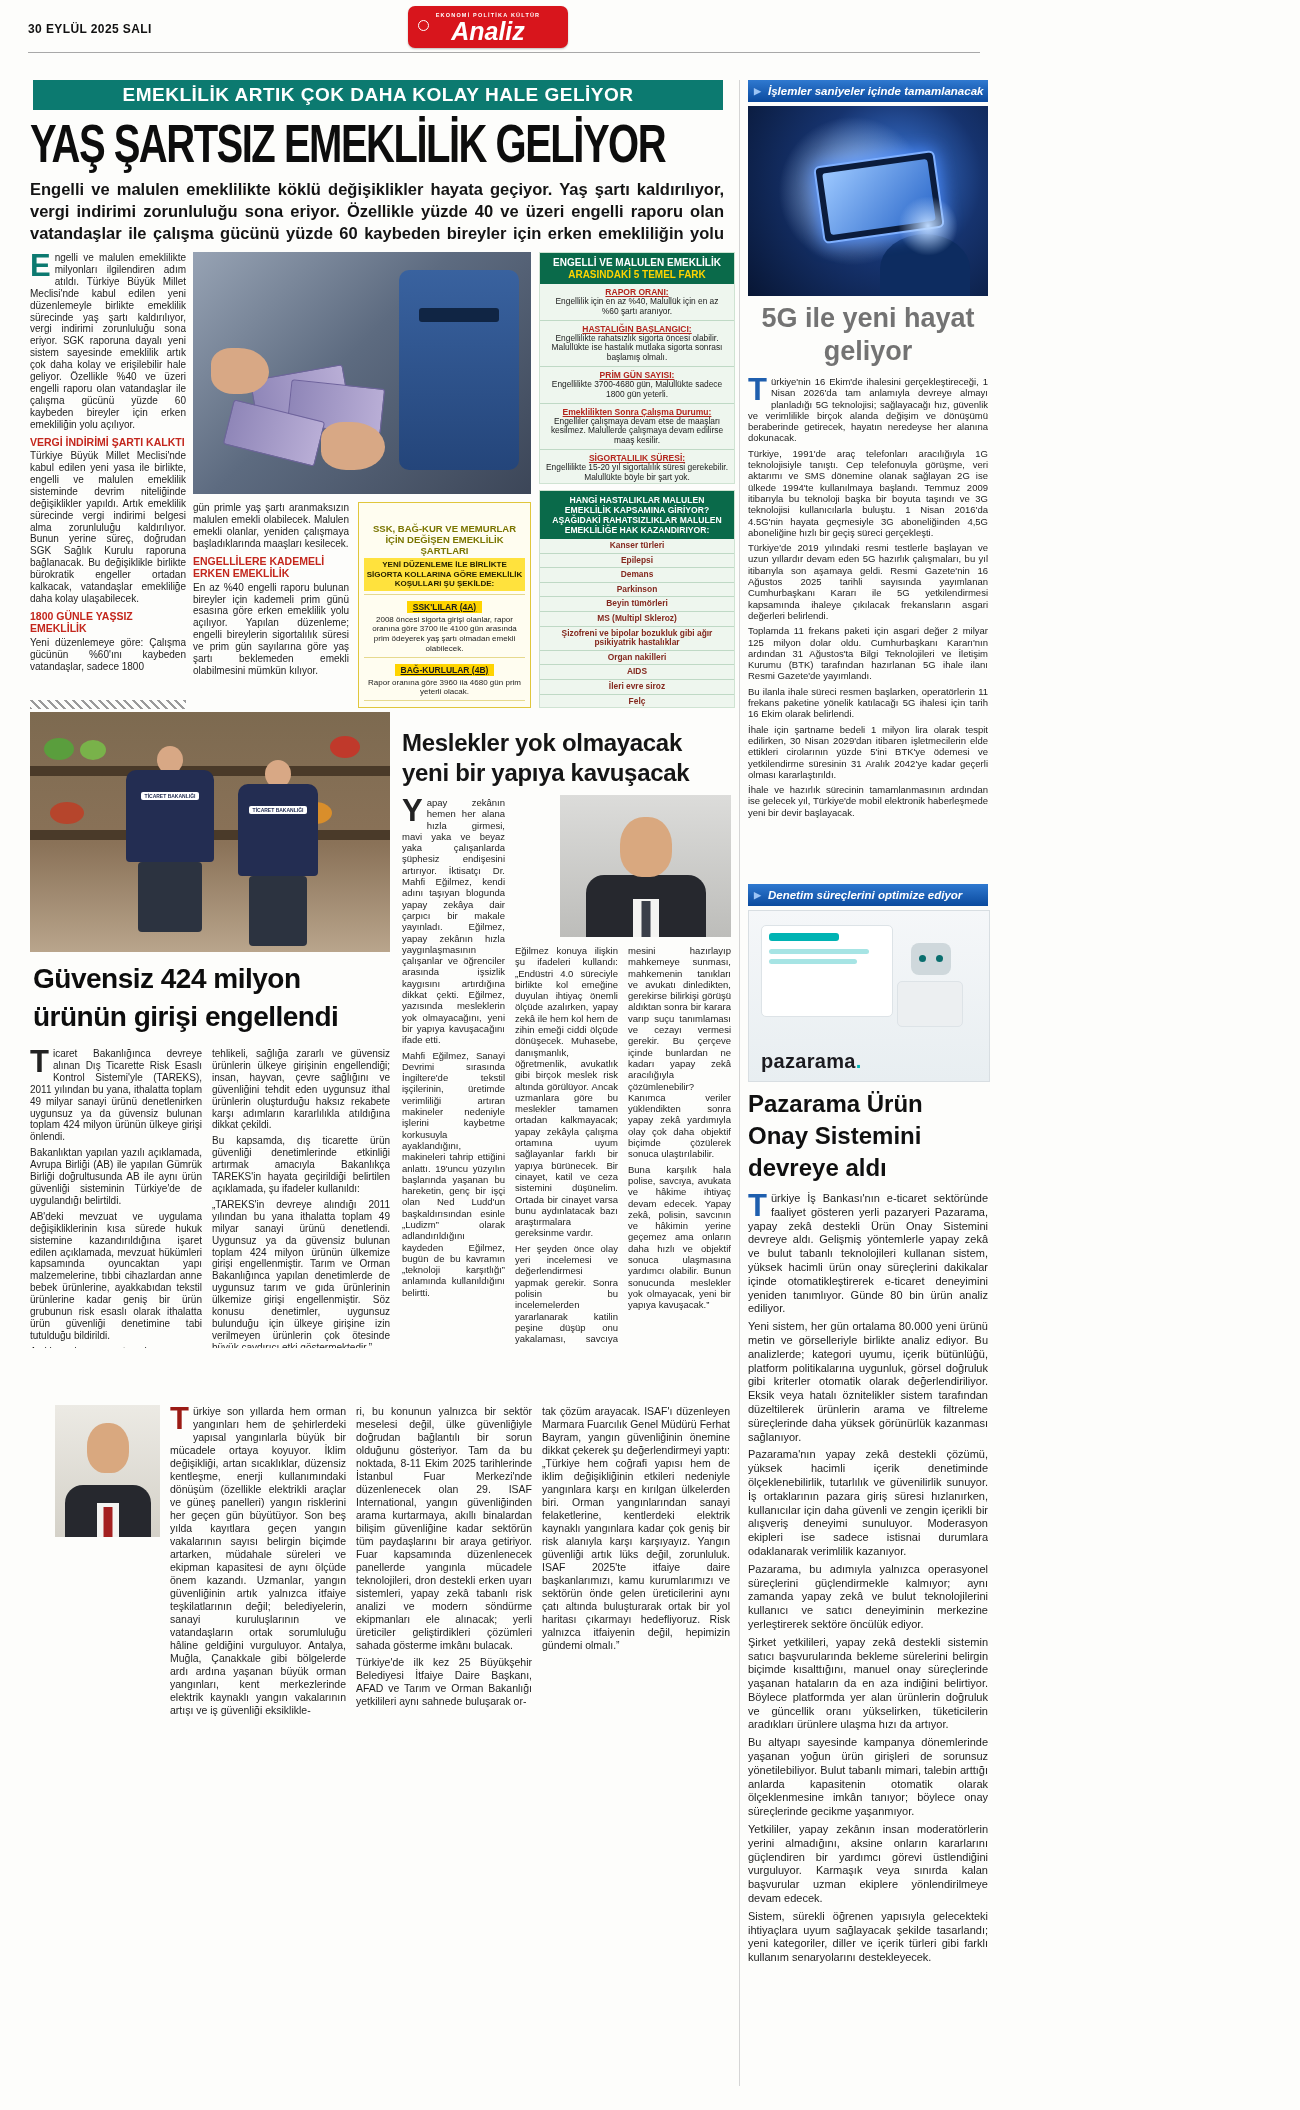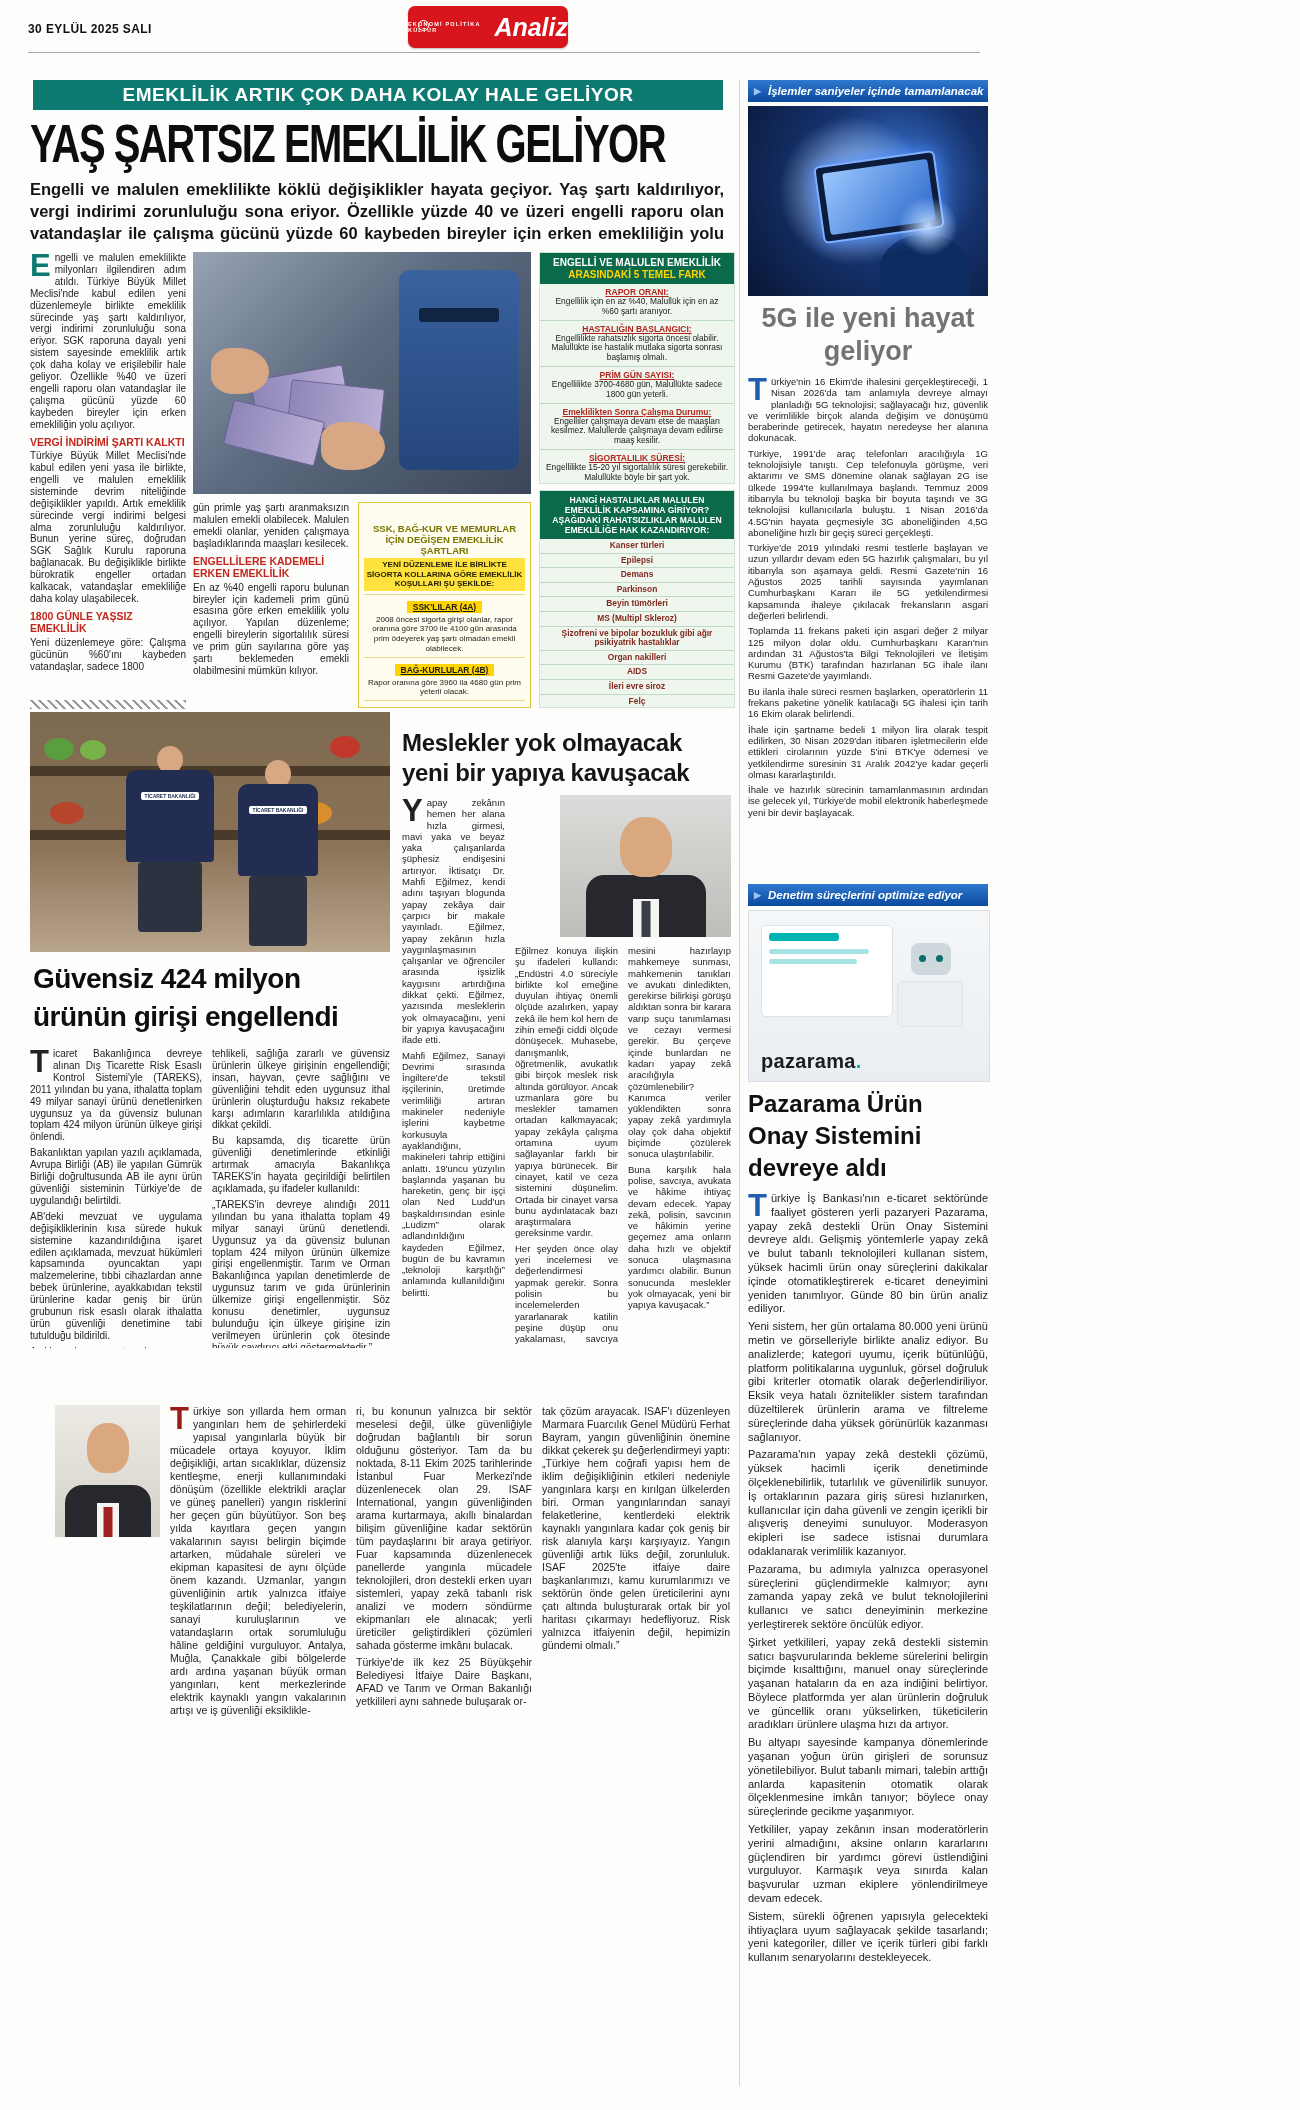--- a/index.html
+++ b/index.html
@@ -4,21 +4,21 @@
 <style>
   html,body{margin:0;padding:0;background:#e9e9e9;}
   .page{position:relative;width:1300px;height:2110px;background:#fdfdfb;margin:0 auto;
         font-family:"Liberation Sans",sans-serif;color:#1c1c1c;overflow:hidden;}
   .abs{position:absolute;}
 
   
   .hdr-date{left:28px;top:22px;font-size:12px;font-weight:700;letter-spacing:.4px;color:#111;}
   .hdr-rule{left:28px;top:52px;width:952px;border-top:1px solid #a8a8a8;}
   .masthead{left:408px;top:6px;width:160px;height:42px;background:#d8151c;border-radius:7px;
-            display:flex;flex-direction:row;align-items:center;justify-content:center;box-shadow:0 1px 2px rgba(0,0,0,.25);}
+            display:flex;flex-direction:column;align-items:center;justify-content:center;box-shadow:0 1px 2px rgba(0,0,0,.25);}
   .masthead .tag{font-size:5.5px;color:#ffffff;letter-spacing:1.2px;font-weight:700;margin-bottom:1px;}
   .masthead .name{font-size:25px;font-weight:800;font-style:italic;color:#fff;line-height:24px;}
   .mast-emblem{position:absolute;left:10px;top:14px;width:9px;height:9px;border:1.5px solid #fff;border-radius:50%;}
   .hdr-right{left:730px;top:4px;width:250px;display:flex;align-items:flex-end;}
   .hdr-section{font-size:23px;font-style:italic;font-weight:800;color:#1f5fae;line-height:44px;}
   .hdr-pageno{font-size:40px;font-weight:600;color:#98a2ab;line-height:46px;margin-left:16px;}
   .hdr-lines{flex:1;height:9px;border-top:1px solid #b9b9b9;border-bottom:1px solid #b9b9b9;margin:0 0 12px 12px;}
 
   
   .kicker{left:33px;top:80px;width:690px;height:30px;background:#0c7a70;color:#fff;

